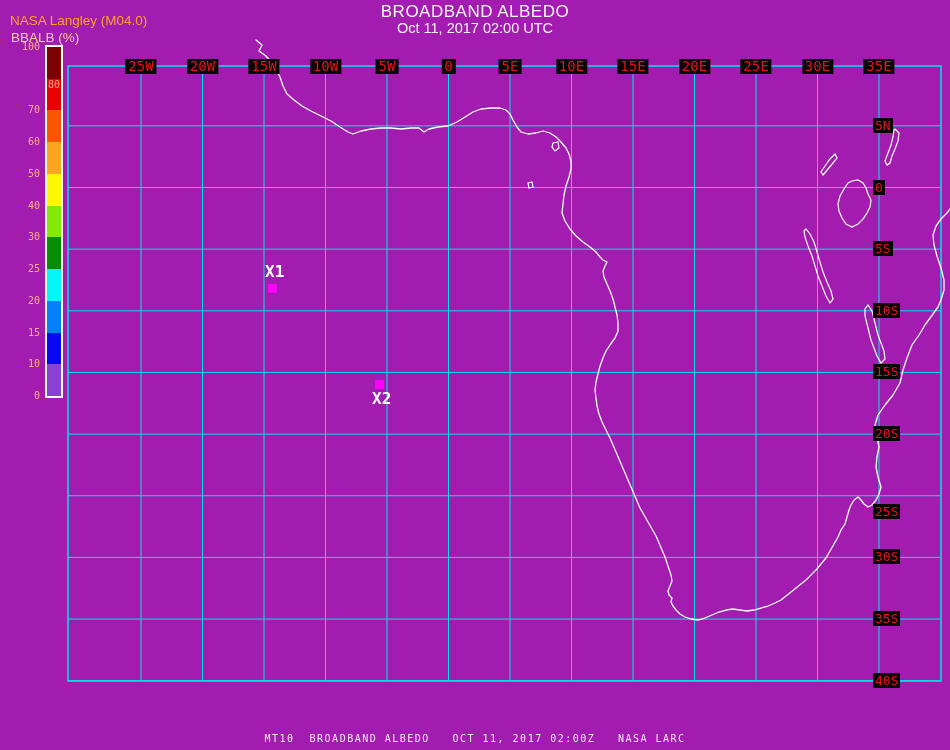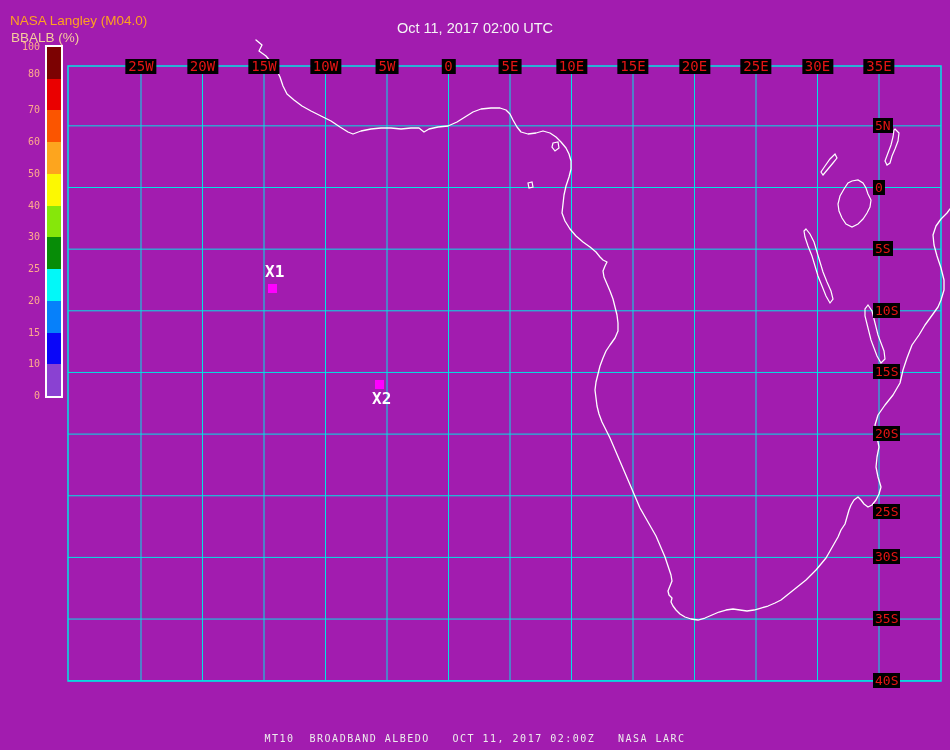--- a/index.html
+++ b/index.html
@@ -28,38 +28,39 @@
           font-size:10px;letter-spacing:1.5px;white-space:pre;}
   svg{position:absolute;left:0;top:0;}
 </style>
 </head>
 <body>
 
 <div class="plot" id="plot">
 
   <div class="src">NASA Langley (M04.0)</div>
   <div class="units">BBALB (%)</div>
+  <div class="title">BROADBAND ALBEDO</div>
   <div class="subtitle">Oct 11, 2017 02:00 UTC</div>
 
   <div class="cbar" id="cbar">
       <div class="cb-seg" style="background: rgb(124, 2, 2);"></div>
       <div class="cb-seg" style="background: rgb(234, 0, 0);"></div>
       <div class="cb-seg" style="background: rgb(251, 85, 0);"></div>
       <div class="cb-seg" style="background: rgb(253, 165, 30);"></div>
       <div class="cb-seg" style="background: rgb(252, 248, 2);"></div>
       <div class="cb-seg" style="background: rgb(134, 231, 10);"></div>
       <div class="cb-seg" style="background: rgb(7, 140, 7);"></div>
       <div class="cb-seg" style="background: rgb(2, 248, 248);"></div>
       <div class="cb-seg" style="background: rgb(6, 128, 250);"></div>
       <div class="cb-seg" style="background: rgb(10, 6, 248);"></div>
       <div class="cb-seg" style="background: rgb(138, 65, 210);"></div>
     </div>
   <div id="cticks">
       <div class="cb-tick" style="top: 39px; color: rgb(255, 171, 140);">100</div>
-      <div class="cb-tick" style="top: 66px; color: rgb(255, 171, 140);">80</div>
+      <div class="cb-tick" style="top: 77px; color: rgb(255, 171, 140); padding-left: 20px;">80</div>
       <div class="cb-tick" style="top: 102.455px; color: rgb(255, 171, 140);">70</div>
       <div class="cb-tick" style="top: 134.182px; color: rgb(255, 171, 140);">60</div>
       <div class="cb-tick" style="top: 165.909px; color: rgb(255, 171, 140);">50</div>
       <div class="cb-tick" style="top: 197.636px; color: rgb(255, 171, 140);">40</div>
       <div class="cb-tick" style="top: 229.364px; color: rgb(255, 171, 140);">30</div>
       <div class="cb-tick" style="top: 261.091px; color: rgb(255, 171, 140);">25</div>
       <div class="cb-tick" style="top: 292.818px; color: rgb(255, 171, 140);">20</div>
       <div class="cb-tick" style="top: 324.545px; color: rgb(255, 171, 140);">15</div>
       <div class="cb-tick" style="top: 356.273px; color: rgb(255, 171, 140);">10</div>
       <div class="cb-tick" style="top: 388px; color: rgb(255, 171, 140);">0</div>

